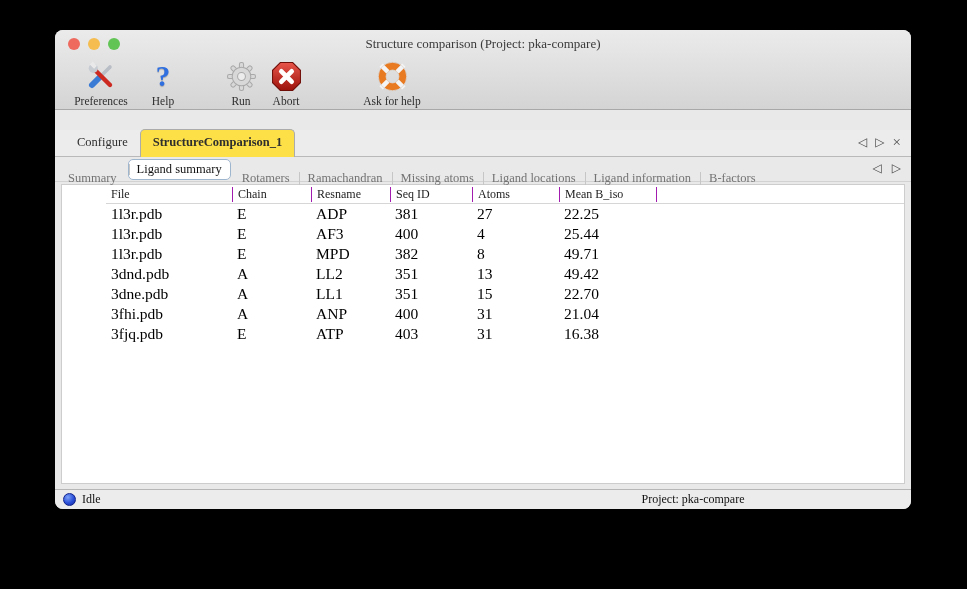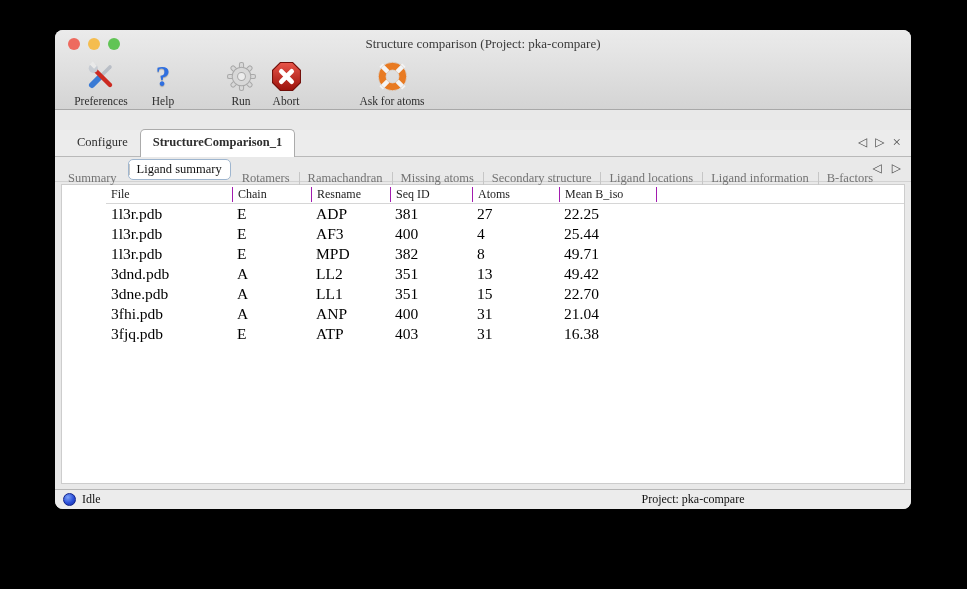--- a/index.html
+++ b/index.html
@@ -32,21 +32,21 @@
   .qmark { font-size:29px; font-weight:bold; color:#2f6fe0; line-height:30px;
            text-shadow:0 1px 1px rgba(0,0,0,0.25); }
 
   
   .tabrow1 {
     height:27px; flex:0 0 27px; background:#ececec; border-bottom:1px solid #b9b9b9;
     display:flex; align-items:flex-end; position:relative;margin-top:20px;
   }
   .tab { font-size:12.5px; color:#2e2e2e; padding:5px 12px 6px 12px; }
   .tab.active {
-    background:#ffffff; border:1px solid #ababab; border-bottom:none;
+    background:#fde047; border:1px solid #ababab; border-bottom:none;
     border-radius:5px 5px 0 0; font-weight:bold; margin-bottom:-1px; padding-bottom:7px;
   }
   .tabrow1-controls { position:absolute; right:10px; top:5px; display:flex; gap:8px; align-items:center; }
   .arrow-glyph { font-size:12px; color:#4c4c4c; line-height:14px; }
   .close-glyph { font-size:15px; color:#4c4c4c; line-height:14px; }
 
   
   .tabrow2 {
     height:25px; flex:0 0 25px; background:#e9e9e9; border-bottom:1px solid #d2d2d2;
     display:flex; align-items:center; padding-left:4px; position:relative;
@@ -165,42 +165,41 @@
             <g stroke="#f4f4f4" stroke-width="4.4">
               <line x1="19.5" y1="19.5" x2="26" y2="26"></line>
               <line x1="10.5" y1="19.5" x2="4" y2="26"></line>
               <line x1="19.5" y1="10.5" x2="26" y2="4"></line>
               <line x1="10.5" y1="10.5" x2="4" y2="4"></line>
             </g>
             <circle cx="15" cy="15" r="13.8" fill="none" stroke="#d9d9d9" stroke-width="0.8"></circle>
             <circle cx="15" cy="15" r="6.2" fill="none" stroke="#d9d9d9" stroke-width="0.8"></circle>
           </svg>
         </div>
-        <div class="tlabel">Ask for atoms</div>
+        <div class="tlabel">Ask for help</div>
       </div>
     </div>
   </div>
 
   <div class="tabrow1">
     <div class="tab" style="margin-left:10px;">Configure</div>
     <div class="tab active">StructureComparison_1</div>
     <div class="tabrow1-controls">
       <span class="arrow-glyph">◁</span>
       <span class="arrow-glyph">▷</span>
       <span class="close-glyph">×</span>
     </div>
   </div>
 
   <div class="tabrow2">
     <div class="subtab">Summary</div>
     <div class="subtab selected">Ligand summary</div>
     <div class="subtab">Rotamers</div>
     <div class="subtab">Ramachandran</div>
     <div class="subtab">Missing atoms</div>
-    <div class="subtab">Secondary structure</div>
     <div class="subtab">Ligand locations</div>
     <div class="subtab">Ligand information</div>
     <div class="subtab">B-factors</div>
     <div class="tabrow2-controls">
       <span class="arrow-glyph">◁</span>
       <span class="arrow-glyph">▷</span>
     </div>
   </div>
 
   <div class="content">

